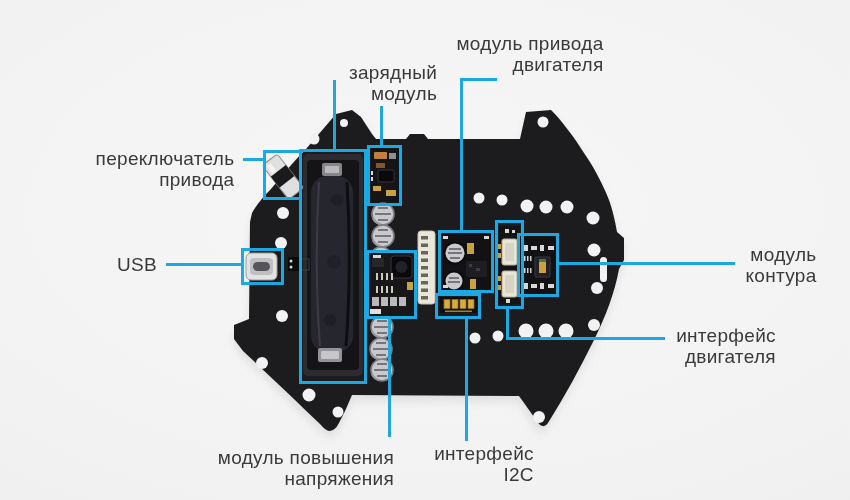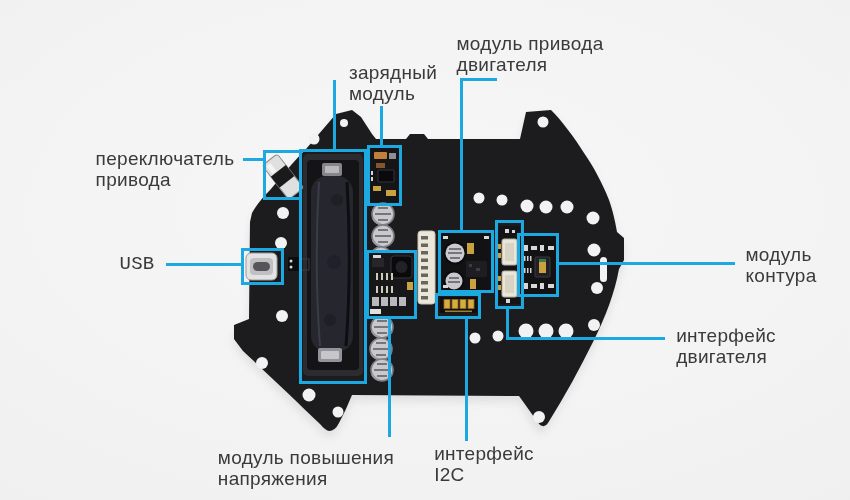--- a/index.html
+++ b/index.html
@@ -17,21 +17,21 @@
   .board-svg{position:absolute; left:0; top:0;}
   
   .hl{
     position:absolute; border:3px solid var(--accent); box-sizing:border-box;
   }
   
   .ln{position:absolute; background:var(--accent);}
   
   .label{
     position:absolute; transform:translateX(-50%);
-    white-space:pre-line; text-align:left;
+    white-space:pre-line; text-align:right;
     font-size:19px; line-height:21px; letter-spacing:0.3px;
     color:var(--text);
   }
 </style>
 </head>
 <body>
 
 <div class="stage">
 
   <svg class="board-svg" width="850" height="500" viewBox="0 0 850 500">
@@ -288,21 +288,21 @@
   <div class="ln" style="left:506px; top:337px; width:159px; height:3px;"></div>
   <div class="ln" style="left:388px; top:317px; width:3px;  height:120px;"></div>
   <div class="ln" style="left:465px; top:318px; width:3px;  height:123px;"></div>
 
   <div class="label" style="left:393px; top:62px;">зарядный
 модуль</div>
   <div class="label" style="left:530px; top:33px;">модуль привода
 двигателя</div>
   <div class="label" style="left:165px; top:148px;">переключатель
 привода</div>
-  <div class="label" style="left:137px; top:254px;font-family:Liberation Mono, monospace;">USB</div>
+  <div class="label" style="left:137px; top:254px;">USB</div>
   <div class="label" style="left:781px; top:244px;">модуль
 контура</div>
   <div class="label" style="left:726px; top:325px;">интерфейс
 двигателя</div>
   <div class="label" style="left:306px; top:447px;">модуль повышения
 напряжения</div>
   <div class="label" style="left:484px; top:443px;">интерфейс
 I2C</div>
 
 </div>

